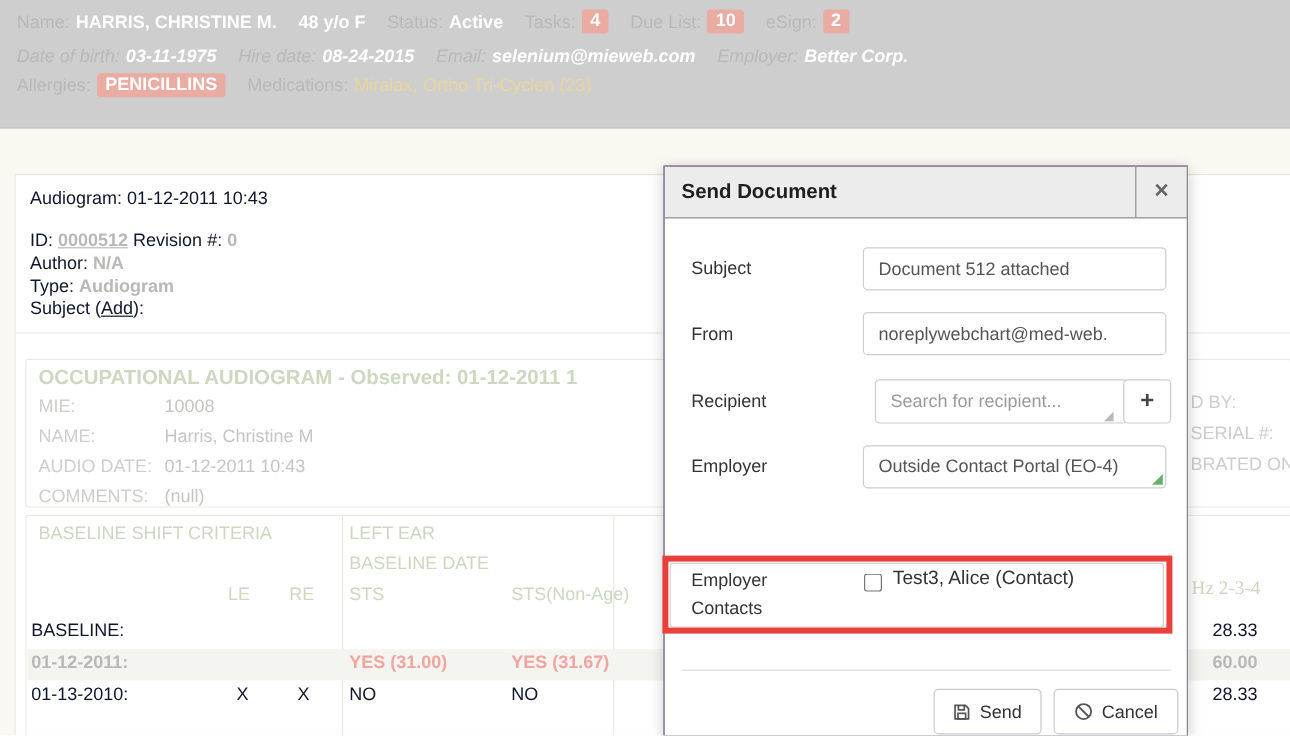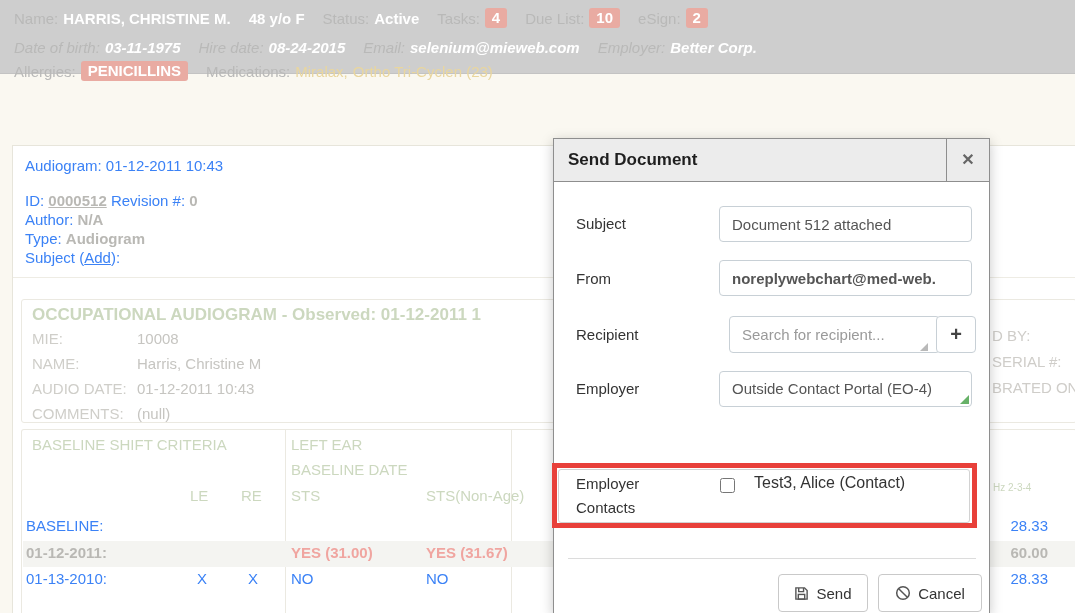--- a/index.html
+++ b/index.html
@@ -1,39 +1,39 @@
 <!DOCTYPE html>
 <html><head>
 <meta charset="utf-8">
 <style>
   * { margin:0; padding:0; box-sizing:border-box; }
   html,body { width:1075px; height:613px; overflow:hidden; }
   body { font-family:"Liberation Sans", sans-serif; }
   .screen { position:relative; width:1075px; height:613px; background:#faf8f1; overflow:hidden; }
 
   
-  .topbar { position:absolute; left:0; top:0; width:1075px; height:74px;
+  .topbar { position:absolute; left:0; top:0; width:1075px; height:107px;
             background:#cecece; border-bottom:1px solid #c3c3c3; font-size:15px; }
   .tb-row { position:absolute; left:14px; white-space:nowrap; display:flex; align-items:center; }
   .tb-r1 { top:8px; }
   .tb-r2 { top:39px;font-style:italic; }
   .tb-r3 { top:61px; }
   .tb-lbl { color:#b9b9b8; margin-right:5px; }
   .tb-val { color:#ffffff; font-weight:bold; }
   .tb-gap { margin-left:18px; }
   .tb-badge { background:#e9aba2; color:#ffffff; font-weight:bold; border-radius:3px;
               padding:0 7px; line-height:20px; display:inline-block; }
   .tb-med { color:#e9d69e; margin-right:5px; }
 
   
   .doc { position:absolute; left:12px; top:145px; right:0; bottom:0;
          background:#ffffff; border:1px solid #e7e5db; border-right:none; border-bottom:none;
          font-size:15px; color:#cbcac6; }
   .doc-abs { position:absolute; white-space:nowrap; }
-  .dim { color:#3b82f6; }
+  .dim { color:#0f172a; }
   .dimb { color:#b9b8b4; font-weight:bold; }
   .dimlink { color:#b9b8b4; font-weight:bold; text-decoration:underline; }
   .doc-divider { position:absolute; left:0; right:0; top:131px; height:1px; background:#eeece4; }
 
   .sec { position:absolute; left:8px; width:1056px; border:1px solid #ebe9e1; border-radius:3px; background:#fff; }
   .sec1 { top:153px; height:124px; }
   .sec2 { top:283px; height:187px; border-bottom:none; }
   .green { color:#ccd8bf; }
   .occ-title { position:absolute; left:10px; top:5px; font-size:17px; font-weight:bold; color:#ccd8bf; white-space:nowrap; }
   .info-row { position:absolute; left:10px; white-space:nowrap; }
@@ -66,21 +66,21 @@
              background:#fff; font-size:20px; font-weight:bold; color:#444; text-align:center; line-height:34px; cursor:pointer; }
   .f-select { line-height:34px; overflow:hidden; white-space:nowrap; cursor:pointer; }
   .corner-tri { position:absolute; right:2px; bottom:2px; width:0; height:0; border-style:solid; }
   .tri-green { border-width:0 0 9px 9px; border-color:transparent transparent #67b168 transparent; }
   .tri-gray  { border-width:0 0 8px 8px; border-color:transparent transparent #b9b9b9 transparent; }
 
   .contacts-box { position:absolute; left:4px; top:287px; width:412px; height:54px;
                   border:1px solid #d2d2d2; border-radius:3px; background:#fff; }
   .contacts-label { position:absolute; left:22px; top:290px; width:95px; line-height:24px; font-size:15px; color:#333; }
   .contact-check { position:absolute; left:166px; top:296px; width:15px; height:15px; cursor:pointer; }
-  .contact-option { position:absolute; left:200px; top:292px; font-size:16px; color:#333; white-space:nowrap; }
+  .contact-option { position:absolute; left:190px; top:292px; font-size:16px; color:#333; white-space:nowrap; }
   .annotation { position:absolute; left:-2px; top:281px; width:425px; height:65px;
                 border:5px solid #e8403a; pointer-events:none; z-index:5; }
 
   .hr1 { position:absolute; left:14px; right:13px; top:376px; height:1px; background:#dcdcdc; }
   .btn { position:absolute; top:392px; height:38px; border:1px solid #c9c9c9; border-radius:4px; background:#fff;
          font-family:"Liberation Sans", sans-serif; font-size:15px; color:#333; cursor:pointer;
          display:flex; align-items:center; justify-content:center; gap:7px; }
   .btn-send { left:224px; width:90px; }
   .btn-cancel { left:324px; width:104px; }
   .btn svg { flex:0 0 auto; }
@@ -168,21 +168,21 @@
       <div class="band" style="top:111px;"></div>
 
       <div class="cell green" style="left:10px; top:6px;">BASELINE SHIFT CRITERIA</div>
       <div class="cell green" style="left:269px; top:6px;">LEFT EAR</div>
       <div class="cell green" style="left:269px; top:31px;">BASELINE DATE</div>
 
       <div class="cell green" style="left:168px; top:57px;text-align:right;">LE</div>
       <div class="cell green" style="left:219px; top:57px;">RE</div>
       <div class="cell green" style="left:269px; top:57px;">STS</div>
       <div class="cell green" style="left:404px; top:57px;">STS(Non-Age)</div>
-      <div class="cell green" style="left:971px; top:52px; font-size:10px;">Hz 2-3-4</div>
+      <div class="cell green" style="left:971px; top:52px; font-size:16px;font-family:Liberation Serif, serif;">Hz 2-3-4</div>
 
       <div>
         <span class="cell dim" style="left:4px; top:87px;">BASELINE:</span>
         <span class="cell dim" style="right:28px; top:87px;">28.33</span>
       </div>
 
       <div>
         <span class="cell dimb" style="left:4px; top:114px;">01-12-2011:</span>
         <span class="cell alert" style="left:269px; top:114px;">YES (31.00)</span>
         <span class="cell alert" style="left:404px; top:114px;">YES (31.67)</span>
@@ -208,21 +208,21 @@
     <div class="modal-header">
       <div class="modal-title">Send Document</div>
       <div class="modal-close"><span>✕</span></div>
     </div>
     <div class="modal-body">
 
       <div class="f-label" style="top:33px;">Subject</div>
       <input class="f-input" style="top: 24px;" type="text" value="Document 512 attached">
 
       <div class="f-label" style="top:88px;">From</div>
-      <input class="f-input" style="top: 78px; font-weight: bold;" type="text" value="noreplywebchart@med-web.">
+      <input class="f-input" style="top: 78px;" type="text" value="noreplywebchart@med-web.">
 
       <div class="f-label" style="top:144px;">Recipient</div>
       <div style="position:absolute; left:165px; top:134px; width:211px; height:37px;">
         <input class="f-input recipient-input" style="position: absolute; left: 10px; top: 0px;" type="text" placeholder="Search for recipient...">
         <span class="corner-tri tri-gray"></span>
       </div>
       <div class="add-btn" style="top:134px;"><span>+</span></div>
 
       <div class="f-label" style="top:198px;">Employer</div>
       <div class="f-input f-select" style="top:189px;">

